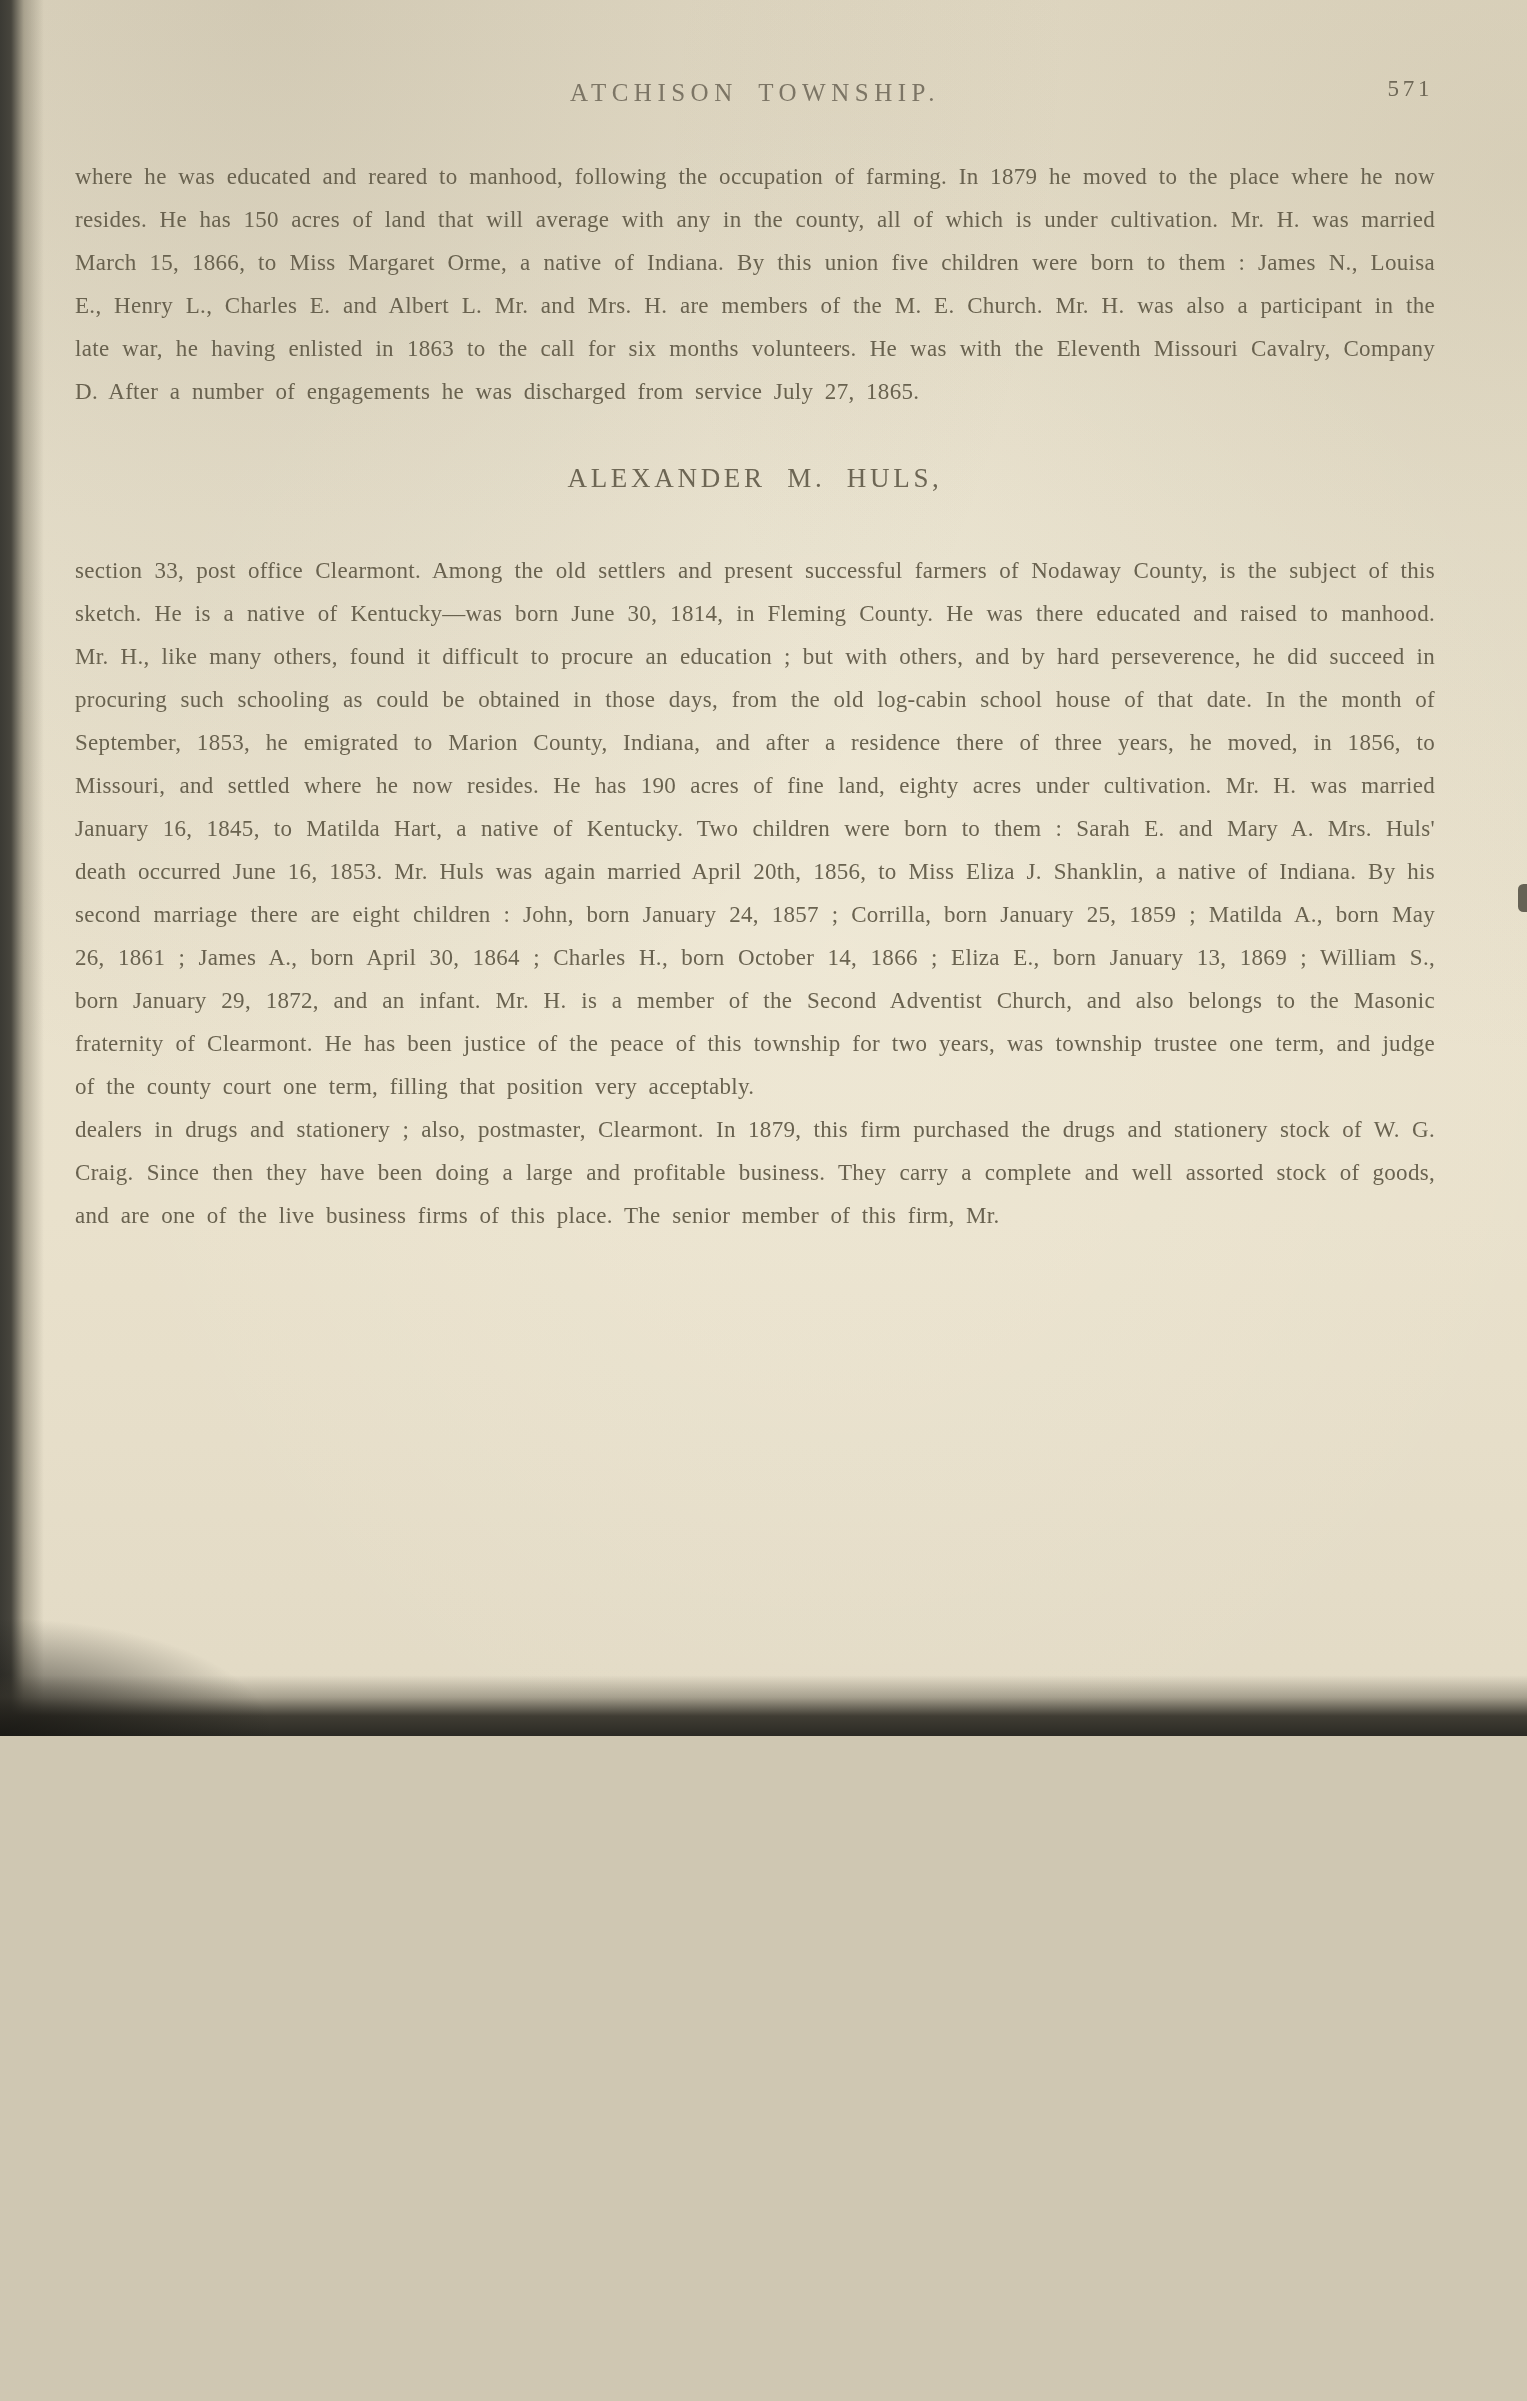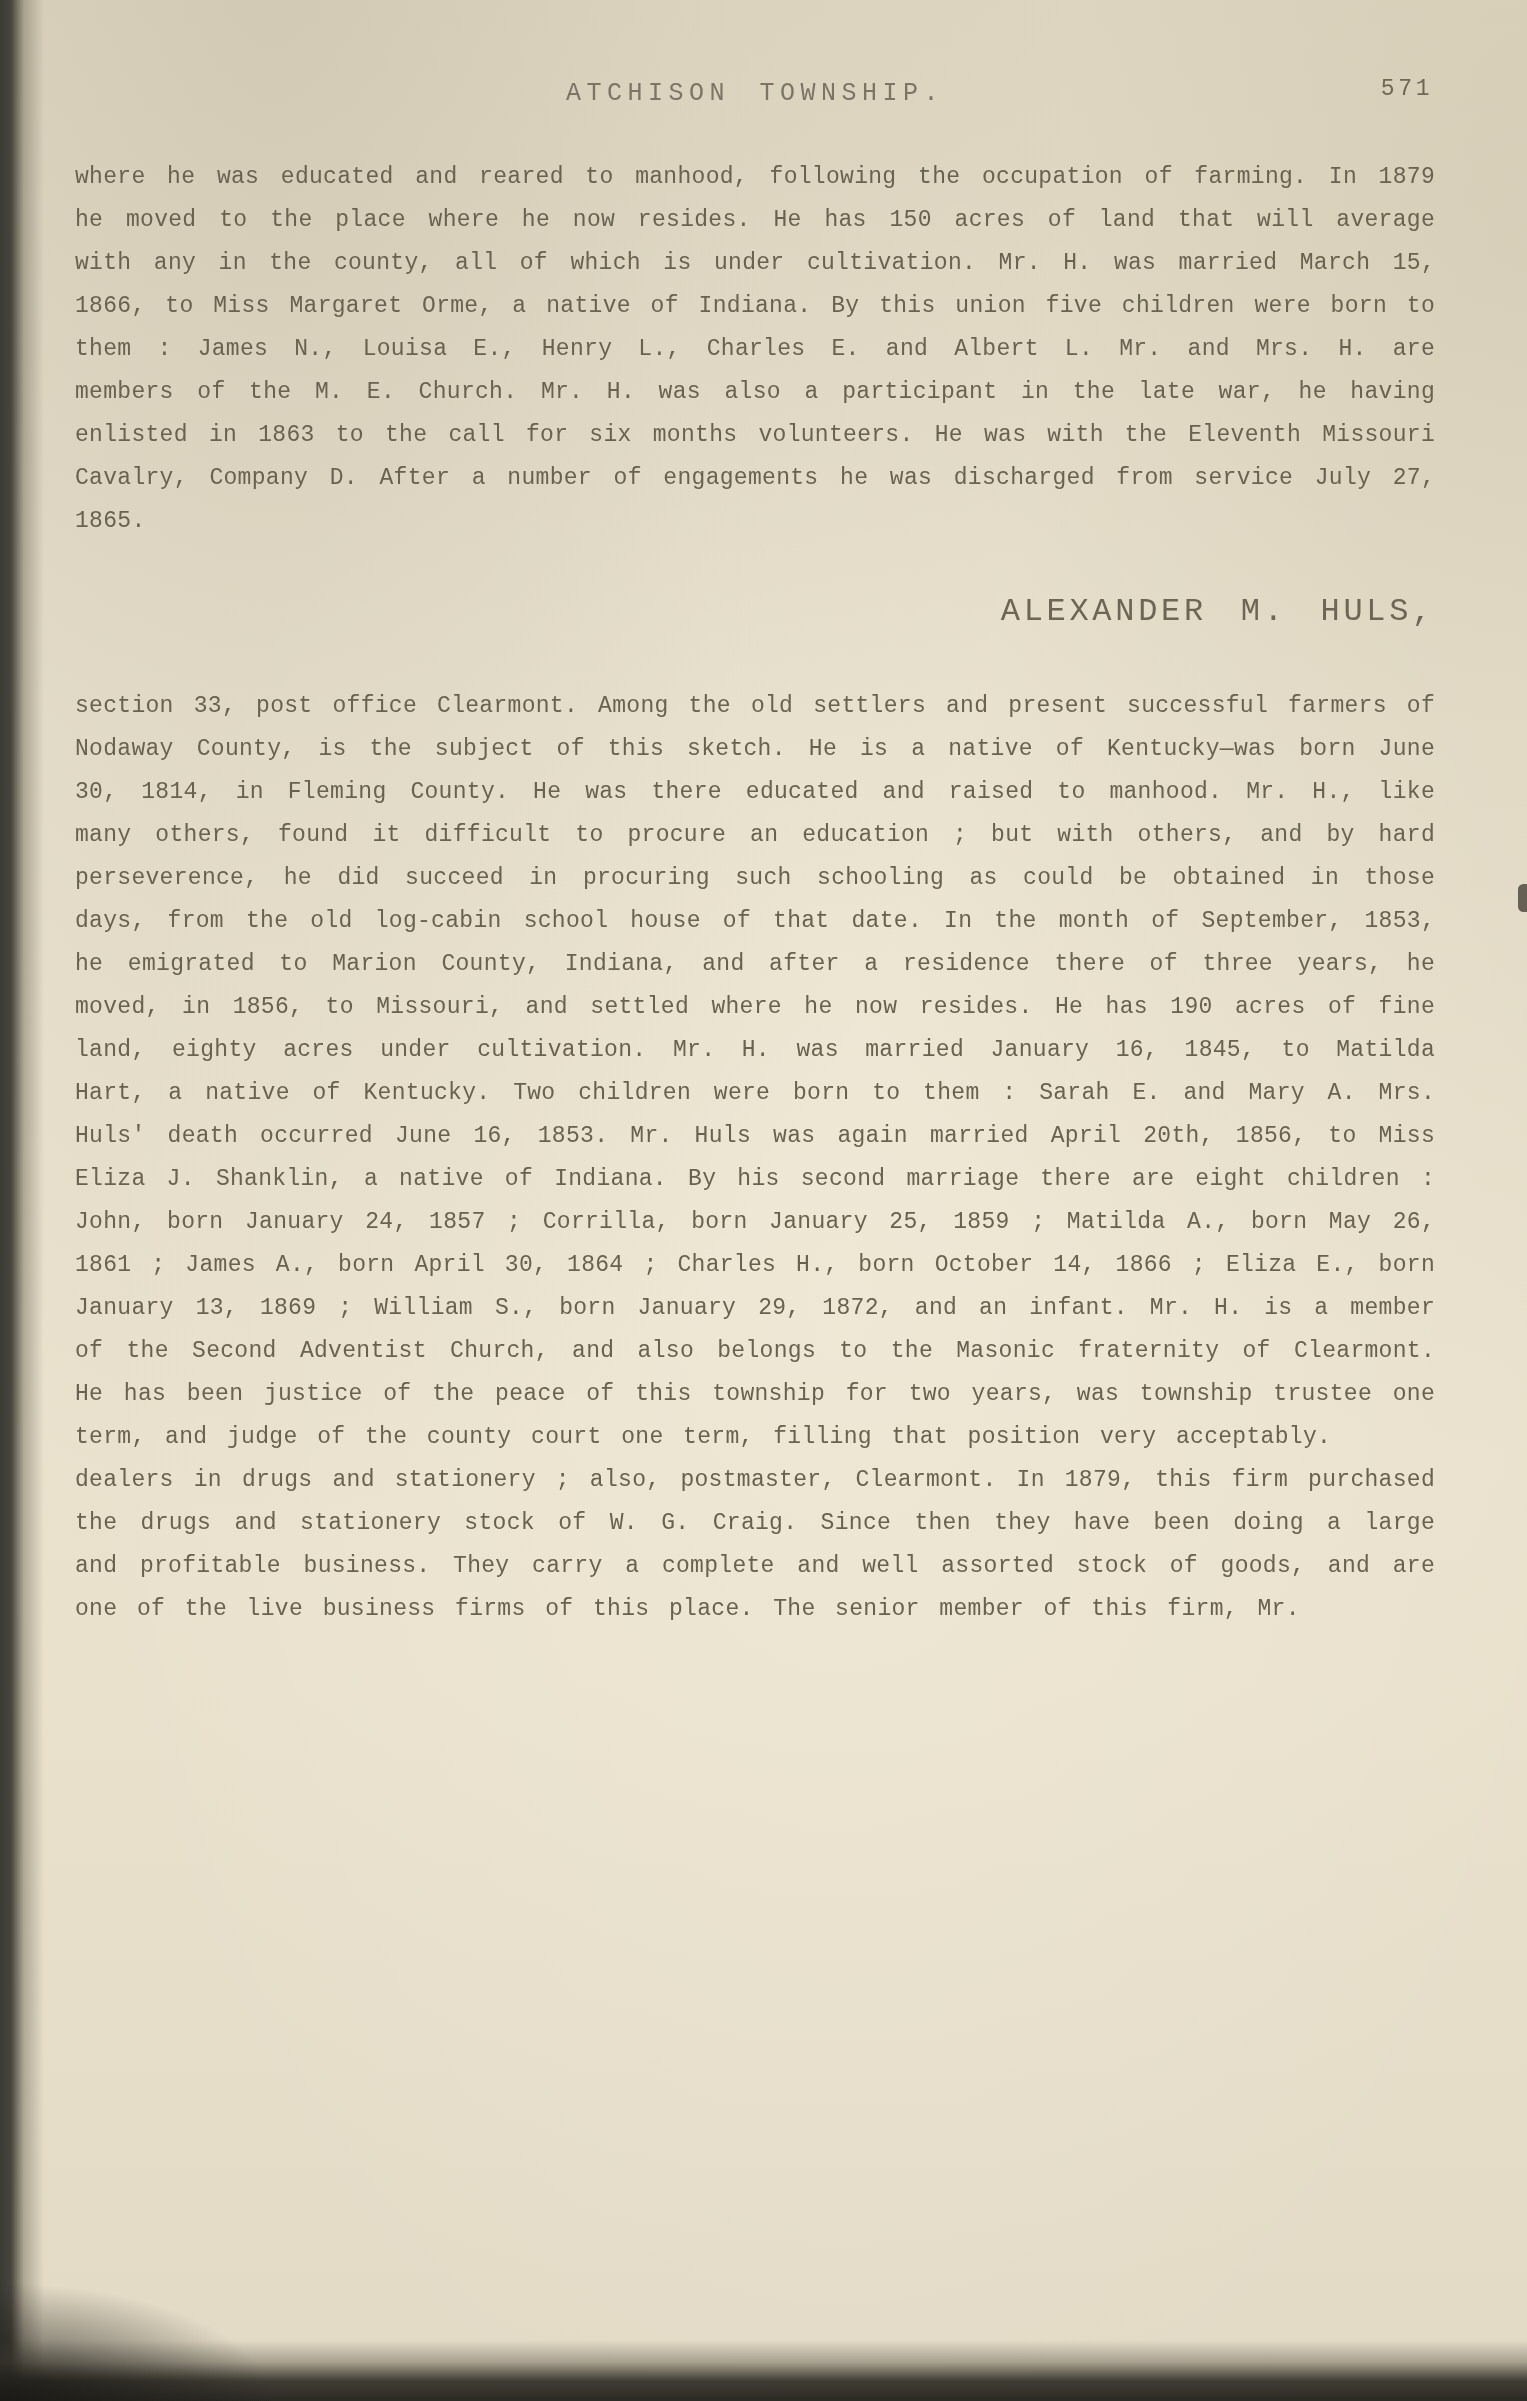--- a/index.html
+++ b/index.html
@@ -3,23 +3,23 @@
 <meta charset="utf-8">
 <style>
   html, body {
     margin: 0;
     padding: 0;
     background: #cfc7b2;
   }
   .page {
     position: relative;
     width: 1527px;
-    height: 2401px;
+    height: 1736px;
     overflow: hidden;
-    font-family: Liberation Mono, monospace;
+    font-family: Liberation Serif, serif;
     background:
       radial-gradient(ellipse at 18% 0%, rgba(118,108,84,0.16), transparent 45%),
       radial-gradient(ellipse at 100% 10%, rgba(150,138,108,0.18), transparent 40%),
       radial-gradient(ellipse at 55% 55%, rgba(255,252,240,0.22), transparent 65%),
       linear-gradient(to bottom, #e3dbc6 0%, #eae3cf 30%, #e9e1cc 70%, #e2dac5 100%);
   }
 
   
   .edge-left {
     position: absolute;
@@ -83,22 +83,22 @@
     text-align: justify;
     color: #69624f;
     word-spacing: 5.5px;
     letter-spacing: 0.3px;
   }
   .body-para.first {
     margin-top: 48px;
   }
   .section-heading {
     font-weight: 400;
-    text-align: right;
-    font-size: 32px;
+    text-align: center;
+    font-size: 27px;
     letter-spacing: 3.7px;
     word-spacing: 11px;
     color: #6d6654;
     margin: 50px 0 55px 0;
   }
 </style>
 </head>
 <body>
 
 <div class="page">

